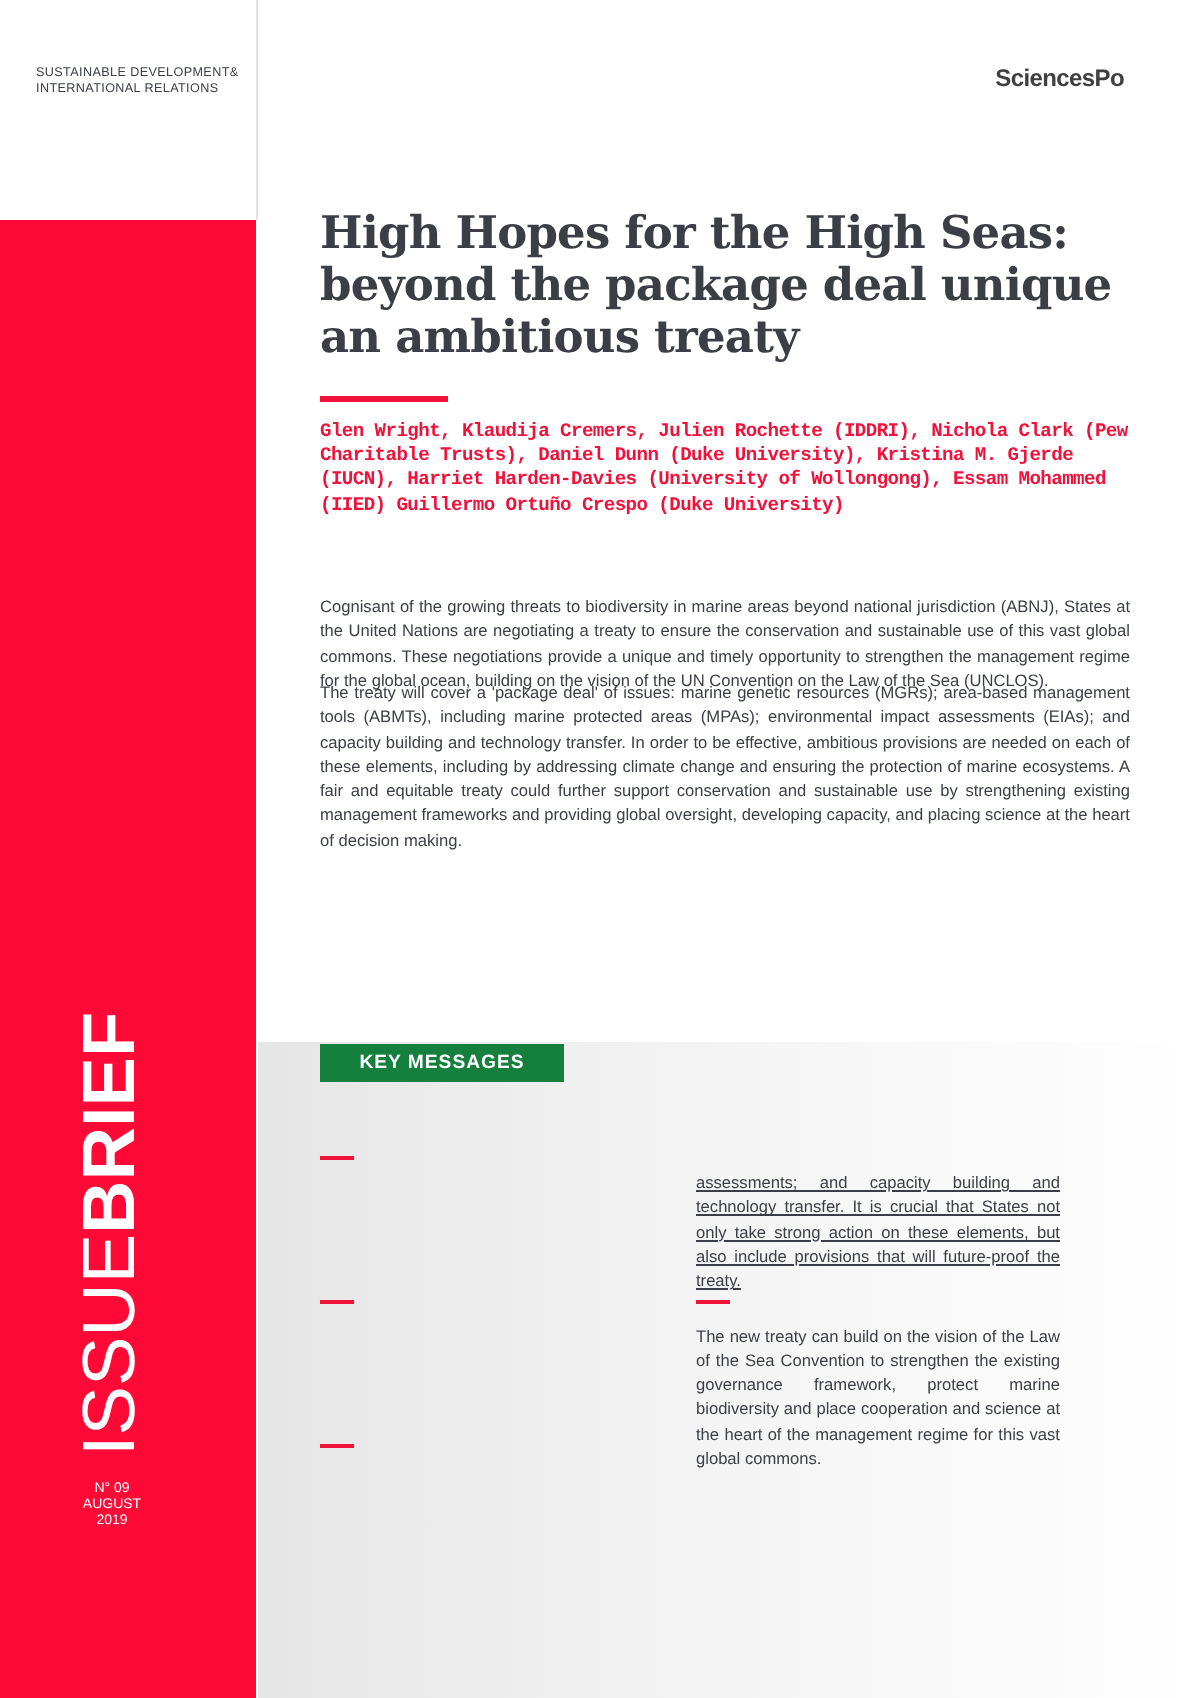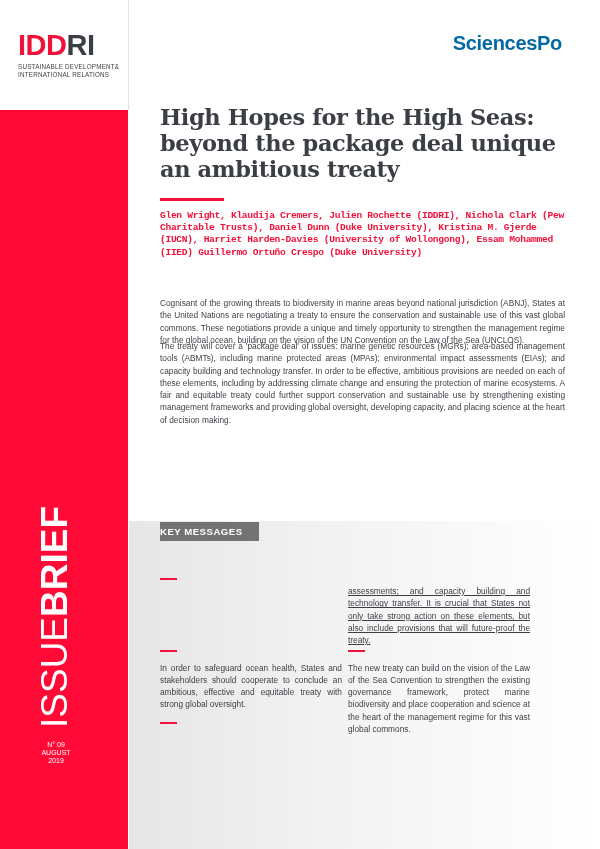--- a/index.html
+++ b/index.html
@@ -6,55 +6,52 @@
   html, body { width: 600px; height: 849px; background: #ffffff; overflow: hidden; }
   body { position: relative; font-family: "Liberation Sans", sans-serif; color: #3b3f45; }
 
   .divider-top { position: absolute; left: 128px; top: 0; width: 1px; height: 110px; background: #e3e3e3; }
   .logo-iddri { position: absolute; left: 18px; top: 30px; }
   .logo-iddri .mark { font-family: "Liberation Sans", sans-serif; font-weight: bold; font-size: 29px; letter-spacing: -0.5px; line-height: 30px; }
   .logo-iddri .mark .red { color: #f0123b; }
   .logo-iddri .mark .dark { color: #3b3f45; }
   .logo-iddri .tag { font-size: 6.3px; line-height: 8px; color: #3b3f45; letter-spacing: 0.2px; margin-top: 3px; }
 
-  .logo-sciencespo { position: absolute; right: 38px; top: 32px; font-family: "Liberation Sans", sans-serif; font-weight: bold; font-size: 20px; color: #0369a1; letter-spacing: -0.3px; }
+  .logo-sciencespo { position: absolute; right: 38px; top: 32px; font-family: "Liberation Sans", sans-serif; font-weight: bold; font-size: 12px; color: #404040; letter-spacing: -0.3px; }
 
   .sidebar { position: absolute; left: 0; top: 110px; width: 128px; height: 739px; background: #ff0a36; }
   .issue-brief { position: absolute; left: 35px; top: 538px; width: 40px; height: 190px; }
   .issue-brief .rot { position: absolute; left: 0; top: 190px; transform-origin: 0 0; transform: rotate(-90deg); white-space: nowrap; color: #ffffff; font-size: 37px; line-height: 40px; letter-spacing: 0px; }
   .issue-brief .rot .light { font-weight: normal; }
   .issue-brief .rot .bold { font-weight: bold; }
   .issue-meta { position: absolute; left: 36px; top: 741px; width: 40px; text-align: center; color: #ffffff; font-size: 7px; line-height: 8px; }
   .title { position: absolute; left: 160px; top: 104px; width: 400px; font-family: "DejaVu Serif", serif; font-weight: bold; font-size: 22.5px; line-height: 26px; color: #3b3f45; letter-spacing: -0.4px; }
   .title-rule { position: absolute; left: 160px; top: 198px; width: 64px; height: 3px; background: #f0123b; }
   .authors { position: absolute; left: 160px; top: 210px; width: 405px; font-family: Liberation Mono, monospace; font-weight: bold; font-size: 9.6px; line-height: 12.2px; color: #f0123b; letter-spacing: -0.3px; }
   .para { position: absolute; left: 160px; width: 405px; font-size: 8.3px; line-height: 12.3px; color: #3b3f45; text-align: justify; }
   .para1 { top: 269px; margin-top: 28px; }
   .para2 { top: 340px; }
 
   .km-band { position: absolute; left: 129px; top: 521px; width: 471px; height: 328px; background: linear-gradient(to right, #e6e6e6 0%, #f3f3f3 45%, #ffffff 100%); }
-  .km-label { position: absolute; left: 160px; top: 522px; width: 99px; height: 19px; background: #737373; color: #ffffff; font-weight: bold; font-size: 9.6px; letter-spacing: 0.5px; line-height: 19px; }
+  .km-label { position: absolute; left: 160px; top: 522px; width: 122px; height: 19px; background: #15803d; color: #ffffff; font-weight: bold; font-size: 9.6px; letter-spacing: 0.5px; line-height: 19px; text-align: center; }
 
   .km-item { position: absolute; width: 182px; font-size: 8.3px; line-height: 12.3px; color: #3b3f45; text-align: justify; }
   .km-item .rule { display: block; width: 17px; height: 1.5px; background: #f0123b; margin-bottom: 10px; }
   .km1 { left: 160px; top: 578px; }
   .km2 { left: 160px; top: 650px; }
   .km3 { left: 160px; top: 722px; }
   .km4 { left: 348px; top: 585px; text-decoration: underline; }
   .km5 { left: 348px; top: 650px; }
 </style>
 </head>
 <body>
 
 <div class="divider-top"></div>
 
 <div class="logo-iddri">
-  <div class="mark">
-    <span class="red">IDD</span><span class="dark">RI</span>
-  </div>
   <div class="tag">
     <div>SUSTAINABLE DEVELOPMENT&amp;</div>
     <div>INTERNATIONAL RELATIONS</div>
   </div>
 </div>
 
 <div class="logo-sciencespo">SciencesPo</div>
 
 <div class="sidebar"></div>
 
@@ -77,21 +74,20 @@
 <p class="para para2">The treaty will cover a 'package deal' of issues: marine genetic resources (MGRs); area-based management tools (ABMTs), including marine protected areas (MPAs); environmental impact assessments (EIAs); and capacity building and technology transfer. In order to be effective, ambitious provisions are needed on each of these elements, including by addressing climate change and ensuring the protection of marine ecosystems. A fair and equitable treaty could further support conservation and sustainable use by strengthening existing management frameworks and providing global oversight, developing capacity, and placing science at the heart of decision making.</p>
 
 <div class="km-band"></div>
 <div class="km-label">KEY MESSAGES</div>
 
 <div class="km-item km1">
   <span class="rule"></span>
 </div>
 <div class="km-item km2">
   <span class="rule"></span>
-  <span>In order to safeguard ocean health, States and stakeholders should cooperate to conclude an ambitious, effective and equitable treaty with strong global oversight.</span>
 </div>
 <div class="km-item km3">
   <span class="rule"></span>
 </div>
 <div class="km-item km4">
   <span>assessments; and capacity building and technology transfer. It is crucial that States not only take strong action on these elements, but also include provisions that will future-proof the treaty.</span>
 </div>
 <div class="km-item km5">
   <span class="rule"></span>
   <span>The new treaty can build on the vision of the Law of the Sea Convention to strengthen the existing governance framework, protect marine biodiversity and place cooperation and science at the heart of the management regime for this vast global commons.</span>

